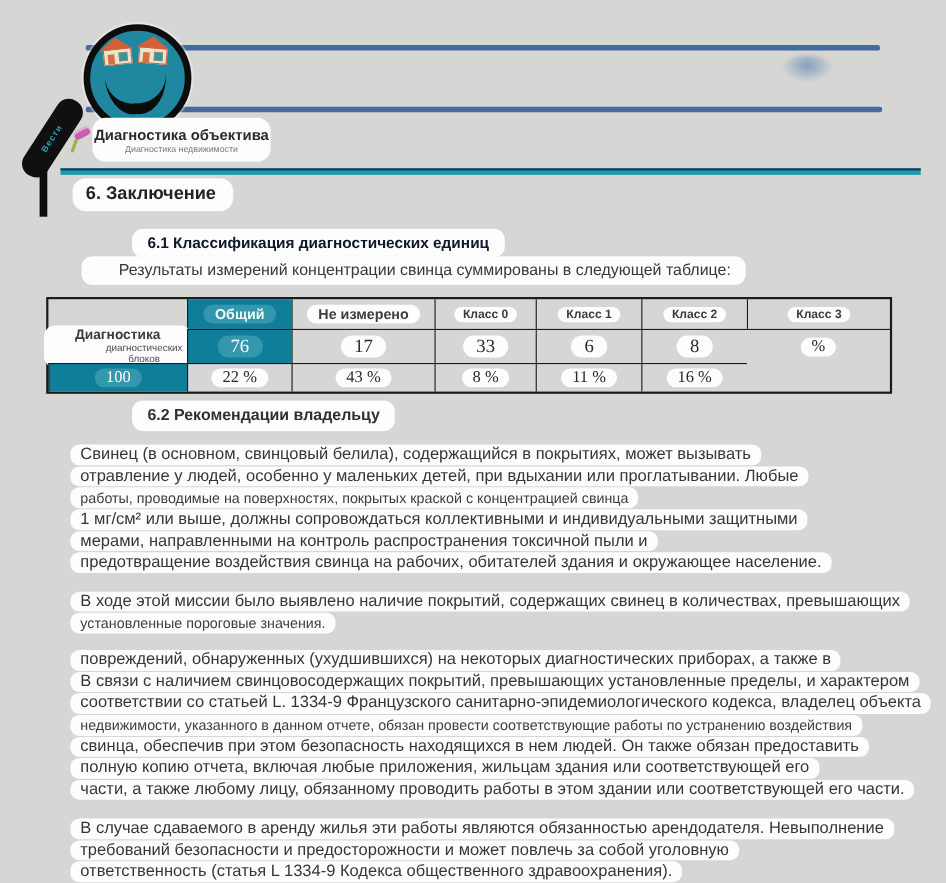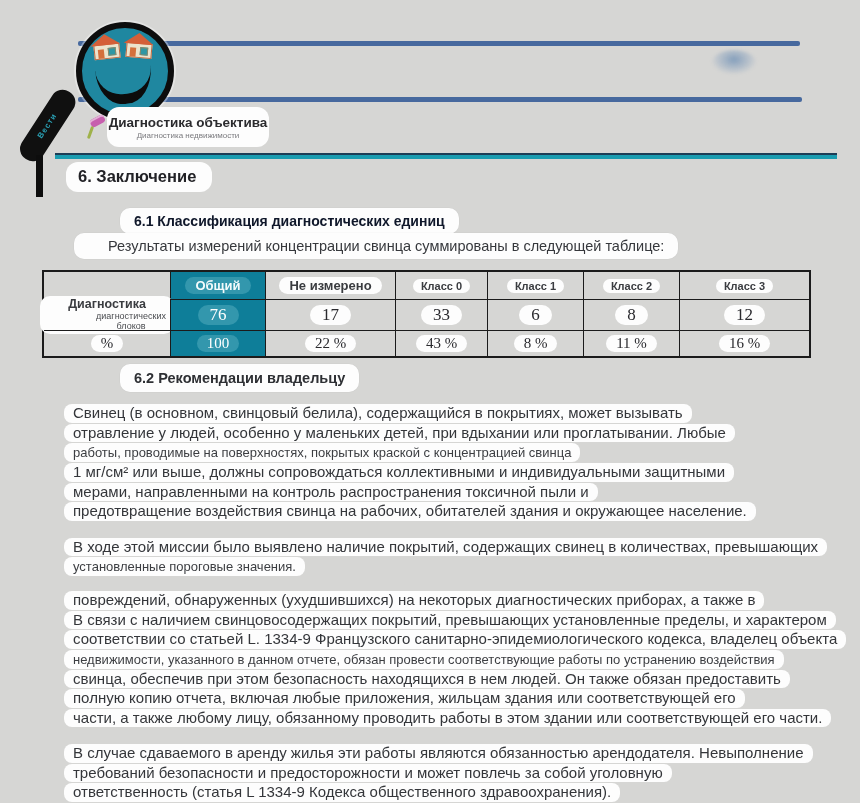--- a/index.html
+++ b/index.html
@@ -56,21 +56,21 @@
   }
   .handle span{
     color:#2aa0b4; font-size:8px; font-weight:600; letter-spacing:1px;
     transform:rotate(-90deg); white-space:nowrap;
   }
   .handle-tip{position:absolute; left:36px; top:155px; width:7px; height:42px; background:#0d0d0d;}
   
   .brand{
     position:absolute; left:84px; top:107px; width:150px; height:40px;
     background:#fdfdfd; border-radius:12px; display:flex; flex-direction:column;
-    align-items:center; justify-content:center; padding:0 6px;margin-left:23px;
+    align-items:center; justify-content:center; padding:0 6px;
   }
   .brand-name{font-size:13.5px; font-weight:700; color:#2b2b2e; white-space:nowrap;}
   .brand-sub{font-size:8px; color:#7a7a7e; margin-top:1px; white-space:nowrap;}
   .roller{position:absolute; left:-22px; top:6px; width:26px; height:30px;}
   .roller .sleeve{position:absolute; left:5px; top:4px; width:15px; height:8px; background:#c75fae; border-radius:3px; transform:rotate(-28deg); box-shadow:inset 0 2px 0 rgba(255,255,255,.5);}
   .roller .stick{position:absolute; left:4px; top:13px; width:3px; height:13px; background:#9fb24a; border-radius:2px; transform:rotate(20deg);}
   .rule-teal{
     position:absolute; left:55px; top:153px; width:782px; height:4px;
     background:#1a9cb0; border-top:2px solid #1d3d56;
   }
@@ -217,23 +217,20 @@
     </div>
     <div class="cell">
       <span class="num-pill">33</span>
     </div>
     <div class="cell">
       <span class="num-pill">6</span>
     </div>
     <div class="cell">
       <span class="num-pill">8</span>
     </div>
-    <div class="cell">
-      <span class="num-pill">12</span>
-    </div>
 
     <div class="cell c0">
       <span class="pct-pill">%</span>
     </div>
     <div class="cell hl">
       <span class="pct-pill">100</span>
     </div>
     <div class="cell">
       <span class="pct-pill">22 %</span>
     </div>

